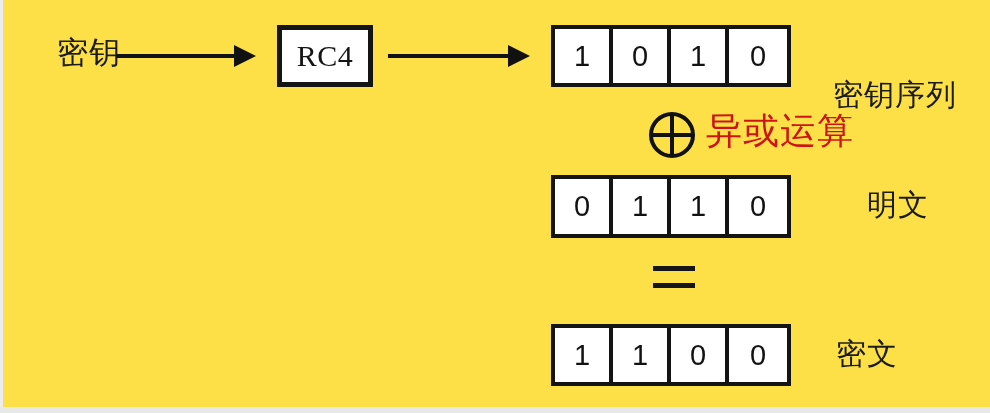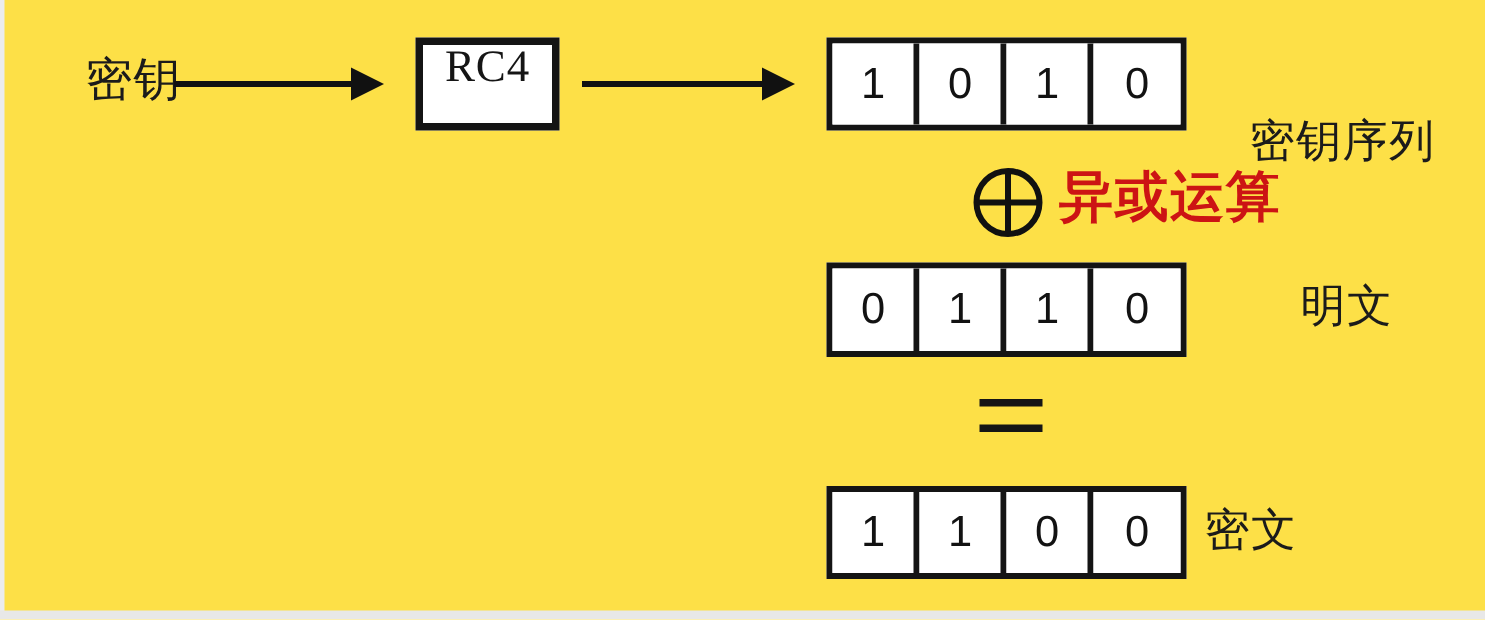--- a/index.html
+++ b/index.html
@@ -79,20 +79,21 @@
   #rc4-box {
     position: absolute;
     left: 277px;
     top: 25px;
     width: 96px;
     height: 62px;
     border: 5px solid #141414;
     background: #ffffff;
     box-sizing: border-box;
     display: flex;
+    align-items: center;
     justify-content: center;
   }
   #rc4-box .rc4-text {
     font-family: "Liberation Serif", "DejaVu Serif", serif;
     font-size: 30px;
     color: #151515;
     line-height: 1;
     letter-spacing: 0.5px;
   }
 
@@ -118,21 +119,21 @@
   }
   .bitrow .cell:last-child { border-right: none; }
 
   #bitrow-keystream  { left: 551px; top: 25px;  height: 62px; }
   #bitrow-plaintext  { left: 551px; top: 175px; height: 63px; }
   #bitrow-ciphertext { left: 551px; top: 324px; height: 62px; }
 
   
   #label-keystream  { left: 833px; top: 40px;  font-size: 30px; letter-spacing: 1px; margin-top: 40px; }
   #label-plaintext  { left: 835px; top: 190px; font-size: 30px; letter-spacing: 1px; margin-left: 32px; }
-  #label-ciphertext { left: 803px; top: 339px; font-size: 30px; letter-spacing: 1px; }
+  #label-ciphertext { left: 836px; top: 339px; font-size: 30px; letter-spacing: 1px; }
 
   
   #xor-symbol {
     position: absolute;
     left: 649px;
     top: 112px;
     width: 46px;
     height: 46px;
   }
   #xor-symbol .ring {
@@ -158,21 +159,21 @@
     top: 1px;
     width: 4px;
     height: 44px;
     background: #111111;
   }
 
   #xor-text {
     left: 706px;
     top: 113px;
     font-size: 36px;
-    font-weight: bold;
+    font-weight: normal;
     letter-spacing: 1px;
   }
 
   
   #equals-symbol {
     position: absolute;
     left: 653px;
     top: 264px;
     width: 42px;
     height: 27px;

